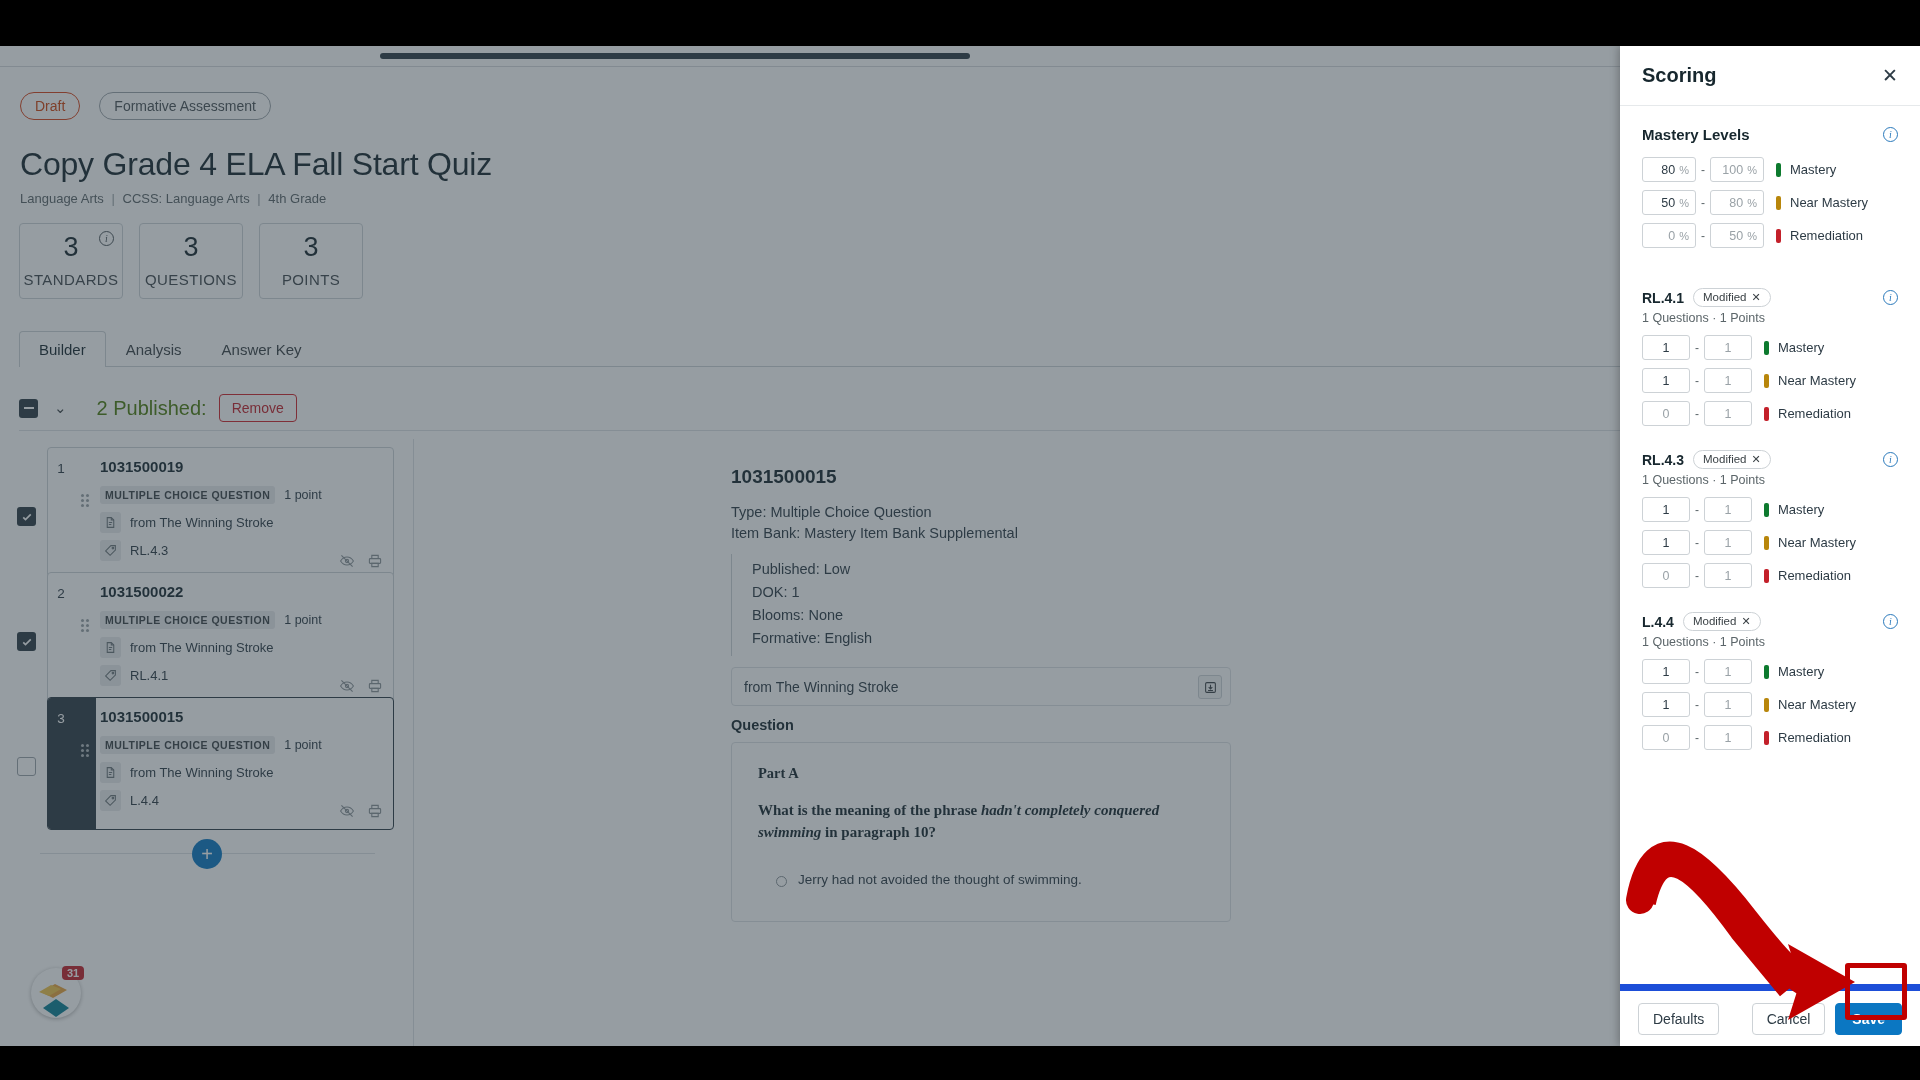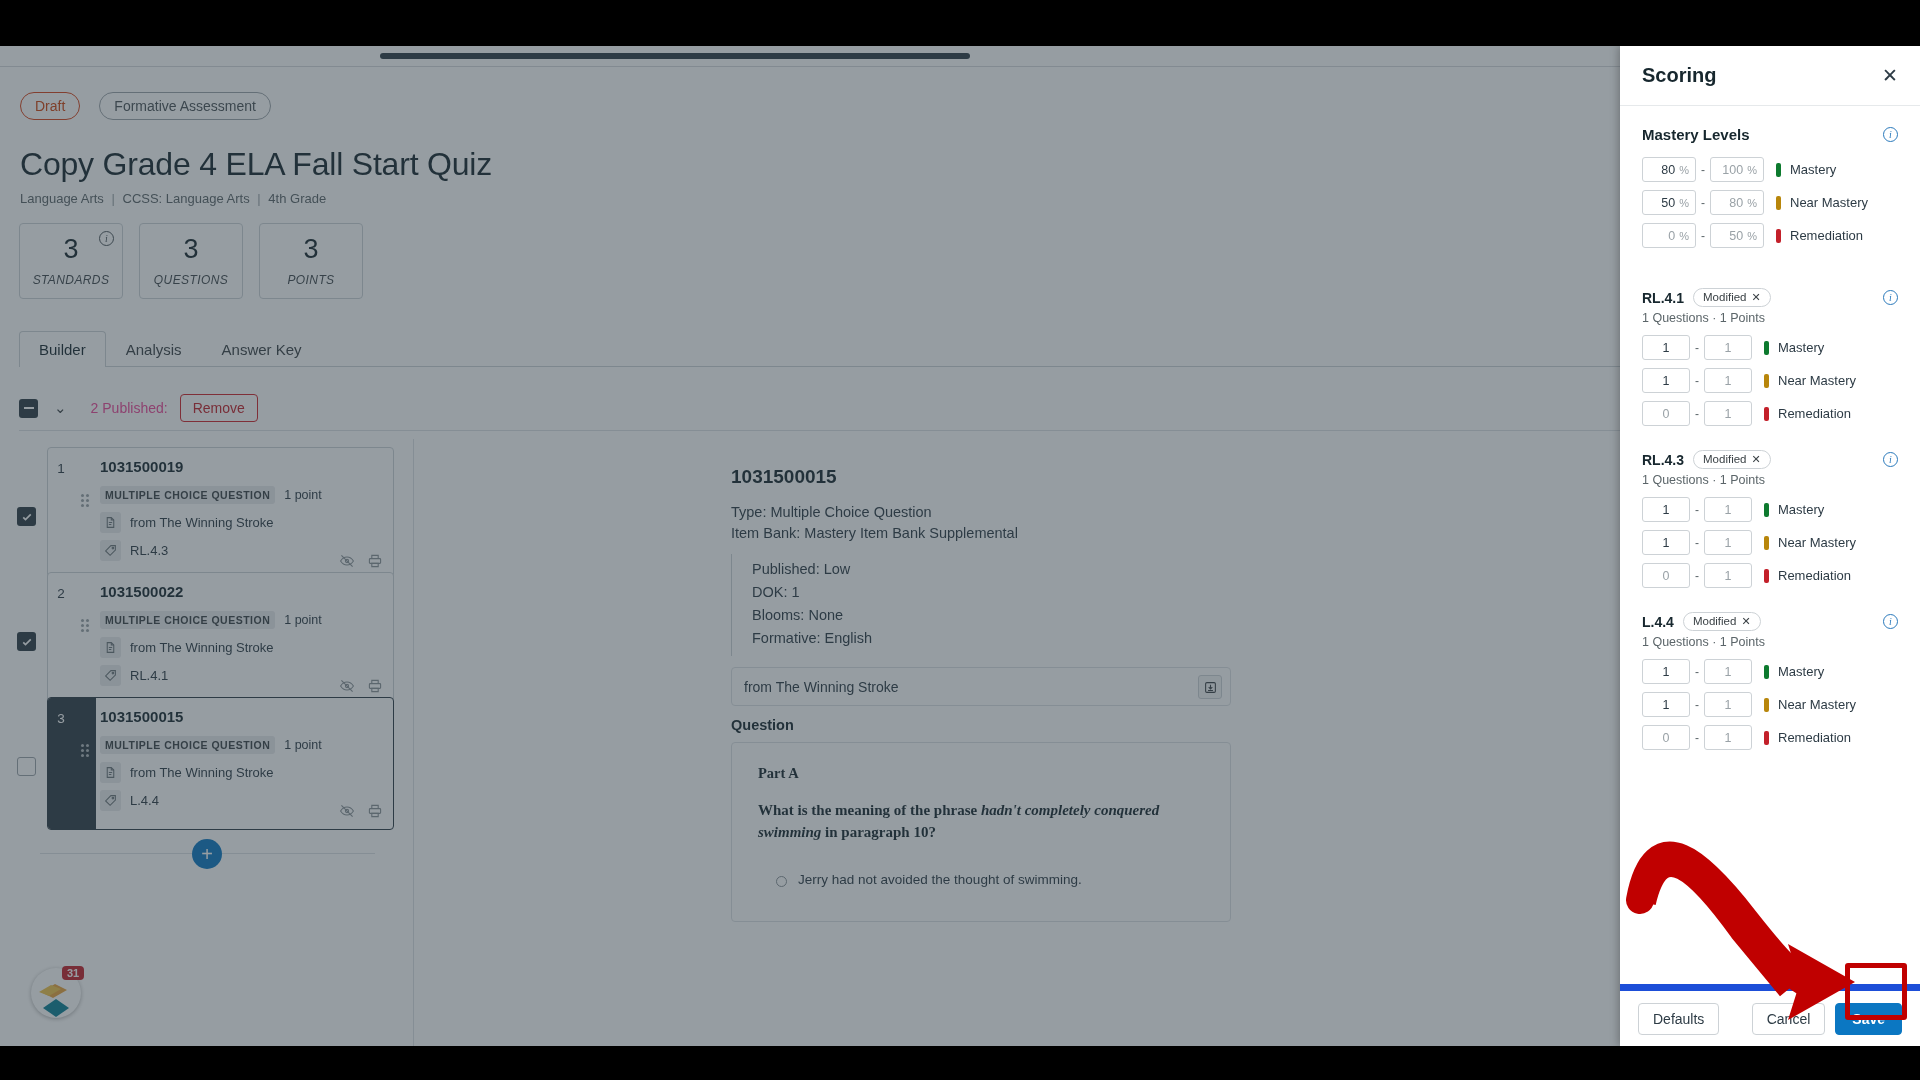--- a/index.html
+++ b/index.html
@@ -46,21 +46,21 @@
 
   
   .stats { position: absolute; left: 19px; top: 177px; display: flex; gap: 16px; }
   .stat {
     position: relative; width: 104px; height: 76px;
     border: 1px solid #cdd2d6; border-radius: 4px;
     display: flex; flex-direction: column; align-items: center; justify-content: center;
     background: #fff;
   }
   .stat .num { font-size: 27px; color: #17272e; line-height: 1; }
-  .stat .lbl { font-size: 12px; color: #41494e; letter-spacing: .4px; margin-top: 10px; font-style: italic; }
+  .stat .lbl { font-size: 15px; color: #41494e; letter-spacing: .4px; margin-top: 10px; }
   .stat .info-i { position: absolute; right: 8px; top: 7px; }
 
   .info-i {
     width: 15px; height: 15px; border-radius: 50%;
     border: 1.3px solid #4b5459; color: #4b5459;
     font-size: 10px; font-style: italic; font-family: "Liberation Serif", serif;
     display: inline-flex; align-items: center; justify-content: center;
   }
   .info-i.blue { border-color: #2b7abc; color: #2b7abc; }
 
@@ -84,21 +84,21 @@
     position: absolute; left: 19px; top: 340px; width: 1882px; height: 45px;
     display: flex; align-items: center; gap: 0px;
     border-bottom: 1px solid #dde1e4;
   }
   .cb-minus {
     width: 19px; height: 19px; background: #2d3b45; border-radius: 3px;
     display: flex; align-items: center; justify-content: center;
   }
   .cb-minus i { display:block; width: 10px; height: 2px; background: #fff; }
   .chev { margin-left: 16px; color: #3b4246; font-size: 15px; }
-  .pubtext { margin-left: 24px; font-size: 14px; color: #ec4899; }
+  .pubtext { margin-left: 30px; font-size: 20px; color: #4d7c0f; }
   .remove-btn {
     margin-left: 12px; border: 1px solid #d0232b; color: #c3202a;
     background: transparent; border-radius: 4px; padding: 5px 12px; font-size: 14px;
   }
 
   
   .qlist { position: absolute; left: 0; top: 393px; width: 414px; height: 607px;
            border-right: 1px solid #dde1e4; background: #fff; }
   .qitem { position: absolute; left: 0; width: 414px; display: flex; align-items: flex-start; }
   .qsel {

